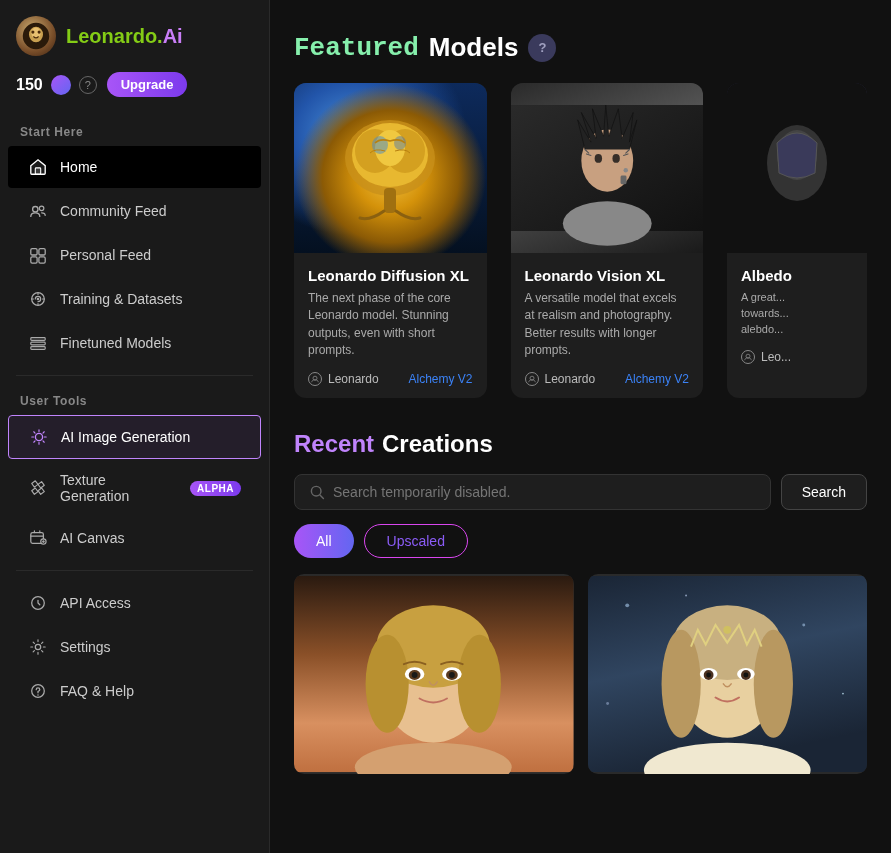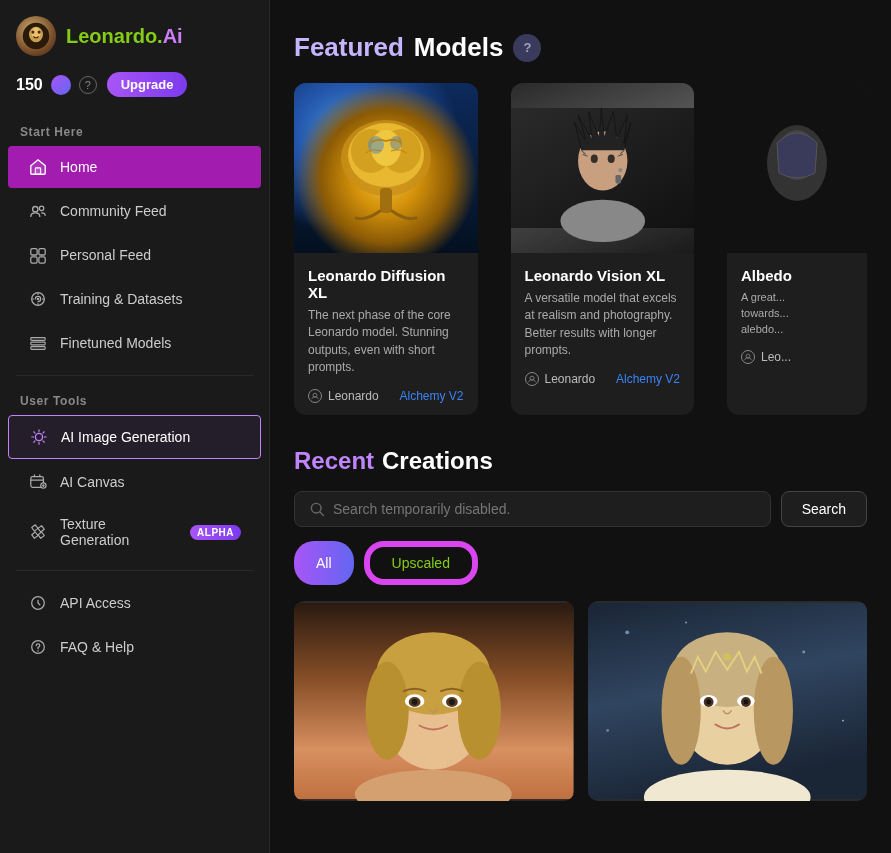--- a/index.html
+++ b/index.html
@@ -118,21 +118,21 @@
       cursor: pointer;
       border-radius: 4px;
       margin: 1px 8px;
       color: #ccc;
       font-size: 14px;
       font-weight: 400;
       transition: background 0.15s;
     }
 
     .nav-item.active {
-      background: #a21caf;
+      background: #000000;
       color: #fff;
     }
 
     .nav-item.highlighted {
       border: 1.5px solid #c084fc;
       background: rgba(168, 85, 247, 0.08);
       color: #fff;
     }
 
     .nav-icon {
@@ -172,39 +172,39 @@
     .section-title {
       font-size: 26px;
       font-weight: 700;
       color: #fff;
       margin-bottom: 20px;
       display: flex;
       align-items: center;
       gap: 10px;
     }
 
-    .section-title .highlight { color: #c4b5fd; }
+    .section-title .highlight { color: #86efac; font-family: Liberation Mono, monospace; }
 
     .badge-circle {
       width: 28px;
       height: 28px;
       background: #3a3a5c;
       border-radius: 50%;
       display: flex;
       align-items: center;
       justify-content: center;
       font-size: 13px;
       color: #a0a0c0;
       font-weight: 600;
     }
 
     
     .cards-row {
       display: flex;
-      gap: 33px;
+      gap: 24px;
       margin-bottom: 32px;
       overflow: hidden;
     }
 
     .model-card {
       background: #1e1e1e;
       border-radius: 12px;
       overflow: hidden;
       flex: 1;
       min-width: 0;
@@ -354,22 +354,22 @@
       border: none;
     }
 
     .filter-btn.active {
       background: linear-gradient(90deg, #a855f7, #6366f1);
       color: #fff;
     }
 
     .filter-btn.inactive {
       background: transparent;
-      color: #84cc16;
-      border: 6px solid #d946ef;
+      color: #8b5cf6;
+      border: 1px solid #d946ef;
     }
 
     .images-grid {
       display: flex;
       gap: 14px;
       overflow: hidden;
     }
 
     .grid-image {
       flex: 1;
@@ -479,54 +479,63 @@
         <circle cx="10" cy="10" r="4" stroke="#c084fc" stroke-width="1.5"></circle>
         <path d="M10 2v2M10 16v2M2 10h2M16 10h2M4.2 4.2l1.4 1.4M14.4 14.4l1.4 1.4M4.2 15.8l1.4-1.4M14.4 5.6l1.4-1.4" stroke="#c084fc" stroke-width="1.3" stroke-linecap="round"></path>
       </svg>
     </span>
     <span>AI Image Generation</span>
   </div>
 
   <div class="nav-item">
     <span class="nav-icon">
       <svg width="18" height="18" viewBox="0 0 20 20" fill="none">
+        <path d="M3 5l4-3 3 4-4 3z" stroke="#aaa" stroke-width="1.3" stroke-linejoin="round"></path>
+        <path d="M10 6l4-3 3 4-4 3z" stroke="#aaa" stroke-width="1.3" stroke-linejoin="round"></path>
+        <path d="M3 13l4-3 3 4-4 3z" stroke="#aaa" stroke-width="1.3" stroke-linejoin="round"></path>
+        <path d="M10 13l4-3 3 4-4 3z" stroke="#aaa" stroke-width="1.3" stroke-linejoin="round"></path>
+      </svg>
+    </span>
+    <span>Texture Generation</span>
+    <span class="alpha-badge">ALPHA</span>
+  </div>
+
+  <div class="nav-item">
+    <span class="nav-icon">
+      <svg width="18" height="18" viewBox="0 0 20 20" fill="none">
         <rect x="2" y="4" width="14" height="12" rx="2" stroke="#aaa" stroke-width="1.4"></rect>
         <path d="M6 4V2M12 4V2M16 8H2" stroke="#aaa" stroke-width="1.3" stroke-linecap="round"></path>
         <circle cx="16" cy="14" r="3" fill="#333" stroke="#aaa" stroke-width="1.2"></circle>
         <path d="M15 14h2M16 13v2" stroke="#aaa" stroke-width="1.1" stroke-linecap="round"></path>
       </svg>
     </span>
     <span>AI Canvas</span>
   </div>
 
-  <div class="nav-item">
-    <span class="nav-icon">
-      <svg width="18" height="18" viewBox="0 0 20 20" fill="none">
-        <path d="M3 5l4-3 3 4-4 3z" stroke="#aaa" stroke-width="1.3" stroke-linejoin="round"></path>
-        <path d="M10 6l4-3 3 4-4 3z" stroke="#aaa" stroke-width="1.3" stroke-linejoin="round"></path>
-        <path d="M3 13l4-3 3 4-4 3z" stroke="#aaa" stroke-width="1.3" stroke-linejoin="round"></path>
-        <path d="M10 13l4-3 3 4-4 3z" stroke="#aaa" stroke-width="1.3" stroke-linejoin="round"></path>
-      </svg>
-    </span>
-    <span>Texture Generation</span>
-    <span class="alpha-badge">ALPHA</span>
-  </div>
-
   <div class="divider"></div>
 
   <div class="nav-item">
     <span class="nav-icon">
       <svg width="18" height="18" viewBox="0 0 20 20" fill="none">
         <circle cx="10" cy="10" r="7" stroke="#aaa" stroke-width="1.4"></circle>
         <path d="M10 7v3l2 2" stroke="#aaa" stroke-width="1.4" stroke-linecap="round"></path>
       </svg>
     </span>
     <span>API Access</span>
   </div>
 
+  <div class="nav-item">
+    <span class="nav-icon">
+      <svg width="18" height="18" viewBox="0 0 20 20" fill="none">
+        <circle cx="10" cy="10" r="3" stroke="#aaa" stroke-width="1.4"></circle>
+        <path d="M10 2v2M10 16v2M2 10h2M16 10h2M4.6 4.6l1.4 1.4M14 14l1.4 1.4M4.6 15.4l1.4-1.4M14 6l1.4-1.4" stroke="#aaa" stroke-width="1.3" stroke-linecap="round"></path>
+      </svg>
+    </span>
+    <span>Settings</span>
+  </div>
 
   <div class="nav-item">
     <span class="nav-icon">
       <svg width="18" height="18" viewBox="0 0 20 20" fill="none">
         <circle cx="10" cy="10" r="7" stroke="#aaa" stroke-width="1.4"></circle>
         <path d="M8 8.5a2 2 0 114 0c0 1-1 1.5-2 2V12" stroke="#aaa" stroke-width="1.4" stroke-linecap="round"></path>
         <circle cx="10" cy="14.5" r="0.8" fill="#aaa"></circle>
       </svg>
     </span>
     <span>FAQ &amp; Help</span>

